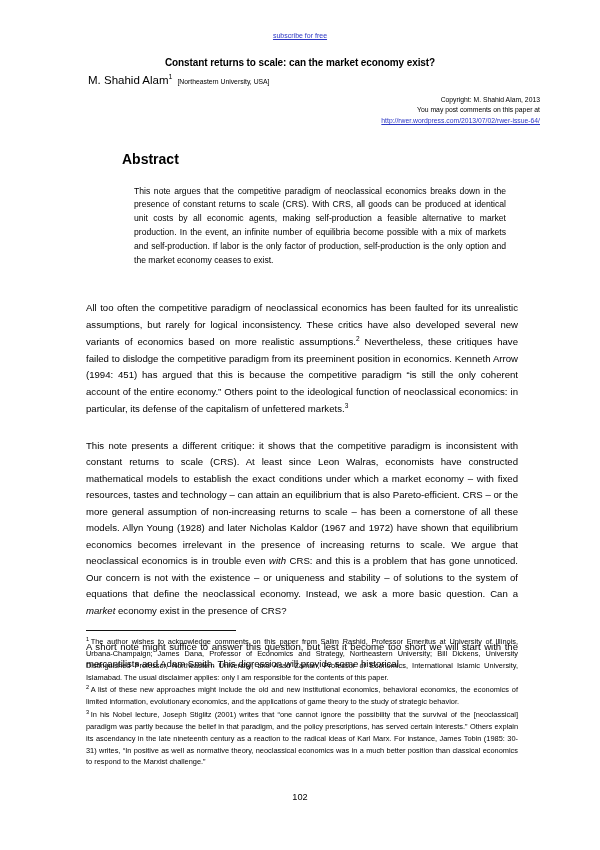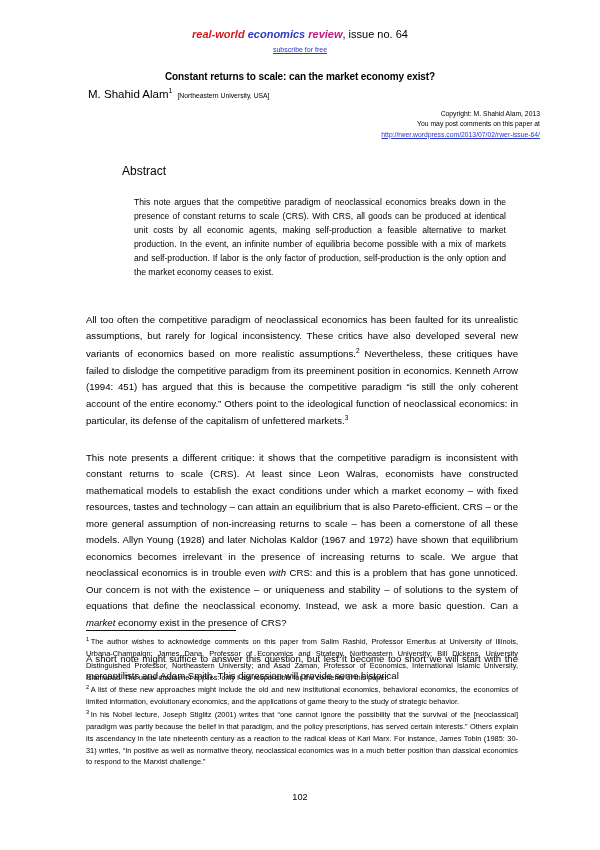--- a/index.html
+++ b/index.html
@@ -103,22 +103,22 @@
     text-decoration: underline;
   }
 
   
   .abstract-block {
     margin-top: 24px;
     padding-left: 122px;
     padding-right: 82px;
   }
   .abstract-heading {
-    font-size: 12px;
-    font-weight: normal;
+    font-size: 14px;
+    font-weight: bold;
     margin-bottom: 18px;
   }
   .abstract-text {
     font-size: 8.6px;
     line-height: 1.62;
     text-align: justify;
     margin: 12px;
   }
 
   
@@ -174,21 +174,20 @@
     text-align: center;
     font-size: 9.2px;
   }
 </style>
 </head>
 <body>
 
 <div class="page">
 
   <div class="journal-header">
-    <div class="journal-title-line"><span class="jt-rw">real-world </span><span class="jt-econ">economics </span><span class="jt-rev">review</span><span class="jt-issue">, issue no. 64</span></div>
     <a class="subscribe" href="#">subscribe for free</a>
   </div>
 
   <div class="title-block">
     <h1 class="paper-title">Constant returns to scale: can the market economy exist?</h1>
     <div class="author-line"><span class="author-name">M. Shahid Alam</span><span class="fn-mark">1</span><span class="affiliation">[Northeastern University, USA]</span></div>
   </div>
 
   <div class="copyright-block">
     <div>Copyright: M. Shahid Alam, 2013</div>

